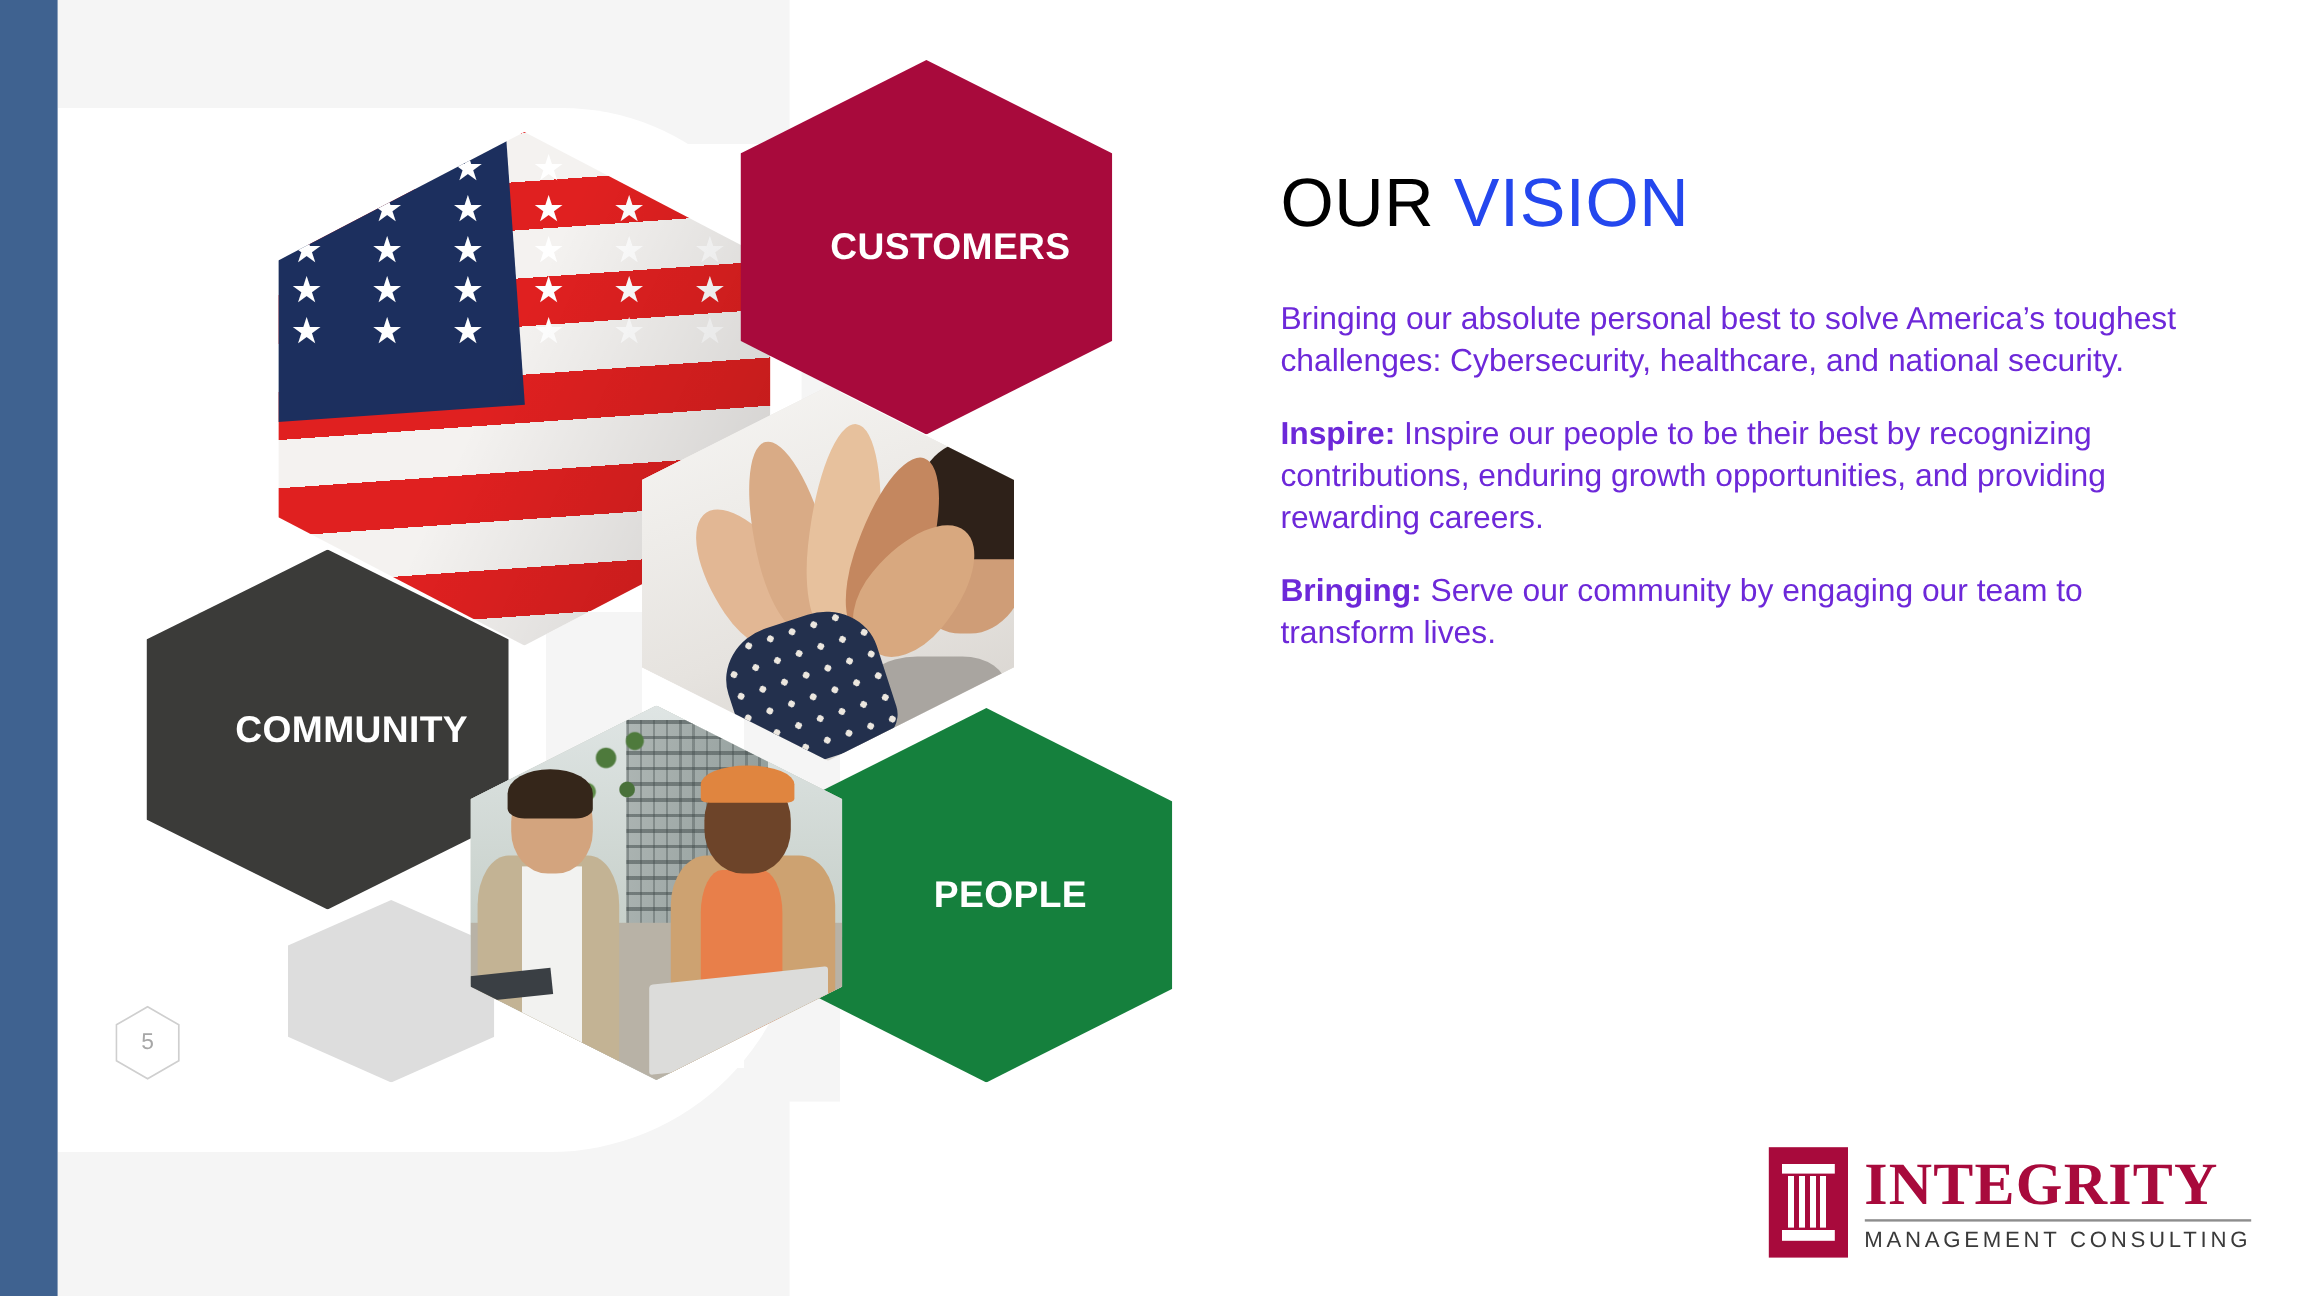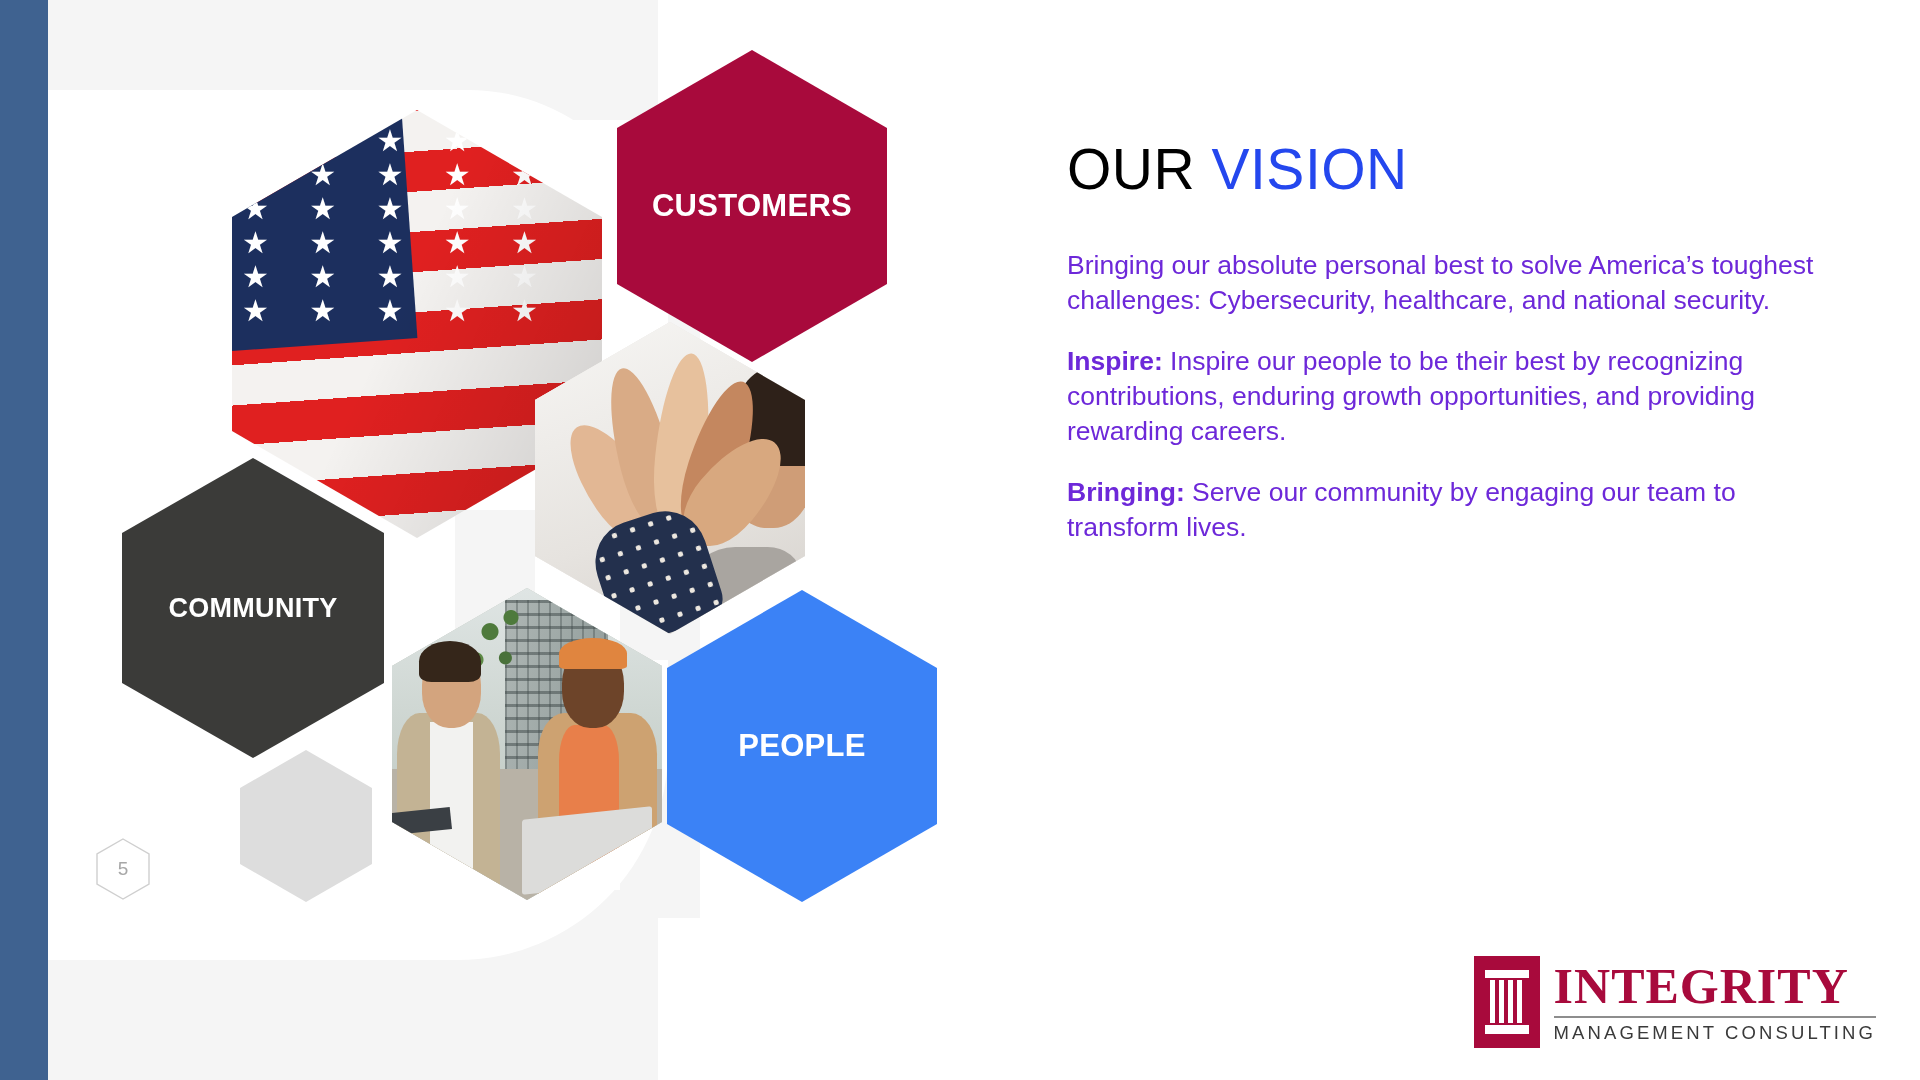--- a/index.html
+++ b/index.html
@@ -67,20 +67,21 @@
     background: #3f6290;
   }
 
   
   .hex {
     position: absolute;
     clip-path: polygon(50% 0%, 100% 25%, 100% 75%, 50% 100%, 0% 75%, 0% 25%);
     display: flex;
     align-items: center;
     justify-content: center;
+    padding-left: 40px;
   }
   .hex-label {
     color: #ffffff;
     font-weight: bold;
     letter-spacing: 0.3px;
     white-space: nowrap;
     font-family: "Liberation Sans", sans-serif;
     text-align: center;
   }
 
@@ -188,33 +189,33 @@
     right: 2%; bottom: 0;
     width: 40%; height: 28%;
     background: #a9a5a0;
     border-radius: 40% 30% 0 0;
   }
 
   
   #hex-people {
     left: 667px; top: 590px;
     width: 270px; height: 312px;
-    background: #3b82f6;
+    background: #15803d;
     z-index: 4;
   }
   #hex-people .hex-label { font-size: 31px; }
 
   
   #hex-community {
     left: 122px; top: 458px;
     width: 262px; height: 300px;
     background: #3b3b39;
     z-index: 4;
   }
-  #hex-community .hex-label { font-size: 27px; }
+  #hex-community .hex-label { font-size: 31px; }
 
   
   #hex-business {
     left: 392px; top: 588px;
     width: 270px; height: 312px;
     background: #cfd4cf;
     z-index: 5;
   }
   .bz-art { position: absolute; inset: 0; overflow: hidden; background: #c9cfc8; }
   .bz-sky { position: absolute; left:0; top:0; width:100%; height:62%; background: linear-gradient(#dfe5e4, #c6cfc9); }

